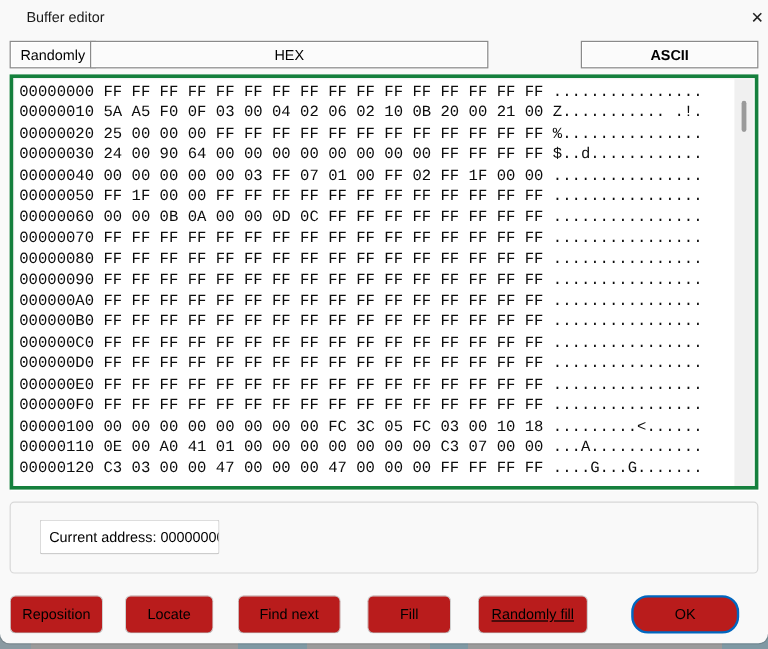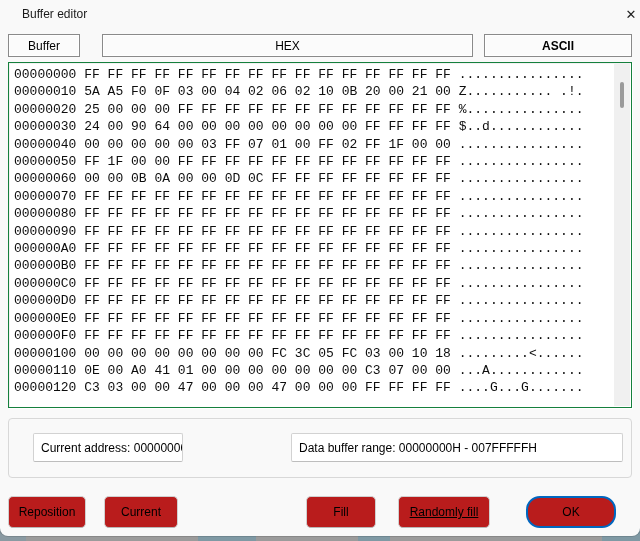--- a/index.html
+++ b/index.html
@@ -36,27 +36,27 @@
   
   .colhead {
     position: absolute; top: 34px; height: 23px;
     background: #fbfbfb;
     border: 1px solid #8a8a8a;
     box-shadow: inset 0 0 0 1px #ffffff;
     display: flex; align-items: center; justify-content: center;
     font-size: 12px; color: #000;
   }
   .colhead.address { left: 8px;  width: 72px;  }
-  .colhead.hex     { left: 102px; width: 371px; }
+  .colhead.hex     { left: 75px; width: 332px; }
   .colhead.ascii   { left: 484px;width: 148px; font-weight: bold; }
   
   .hexarea {
     position: absolute; left: 8px; top: 62px; width: 624px; height: 346px;
     background: #ffffff;
-    border: 1px solid #15803d;
+    border: 3px solid #15803d;
     box-shadow: 1px 1px 0 #ffffff, inset 1px 1px 0 rgba(0,0,0,0.05);
     overflow: hidden;
   }
   .hexlines {
     position: absolute; left: 5px; top: 3px;
     font-family: "Liberation Mono", monospace;
     font-size: 13px; line-height: 17.4px;
     color: #0d0d0d; white-space: pre;
   }
   .vscroll {
@@ -109,44 +109,42 @@
 <div class="dialog">
 
   <div class="titlebar">
     <span class="title">Buffer editor</span>
     <div class="close-btn">
       <span>✕</span>
     </div>
   </div>
 
   <div class="colhead address">
-    <span>Buffer</span>
+    <span>Randomly</span>
   </div>
   <div class="colhead hex">
     <span>HEX</span>
   </div>
   <div class="colhead ascii">
     <span>ASCII</span>
   </div>
 
   <div class="hexarea">
     <div class="hexlines" id="hexlines"><div>00000000 FF FF FF FF FF FF FF FF FF FF FF FF FF FF FF FF ................</div><div>00000010 5A A5 F0 0F 03 00 04 02 06 02 10 0B 20 00 21 00 Z........... .!.</div><div>00000020 25 00 00 00 FF FF FF FF FF FF FF FF FF FF FF FF %...............</div><div>00000030 24 00 90 64 00 00 00 00 00 00 00 00 FF FF FF FF $..d............</div><div>00000040 00 00 00 00 00 03 FF 07 01 00 FF 02 FF 1F 00 00 ................</div><div>00000050 FF 1F 00 00 FF FF FF FF FF FF FF FF FF FF FF FF ................</div><div>00000060 00 00 0B 0A 00 00 0D 0C FF FF FF FF FF FF FF FF ................</div><div>00000070 FF FF FF FF FF FF FF FF FF FF FF FF FF FF FF FF ................</div><div>00000080 FF FF FF FF FF FF FF FF FF FF FF FF FF FF FF FF ................</div><div>00000090 FF FF FF FF FF FF FF FF FF FF FF FF FF FF FF FF ................</div><div>000000A0 FF FF FF FF FF FF FF FF FF FF FF FF FF FF FF FF ................</div><div>000000B0 FF FF FF FF FF FF FF FF FF FF FF FF FF FF FF FF ................</div><div>000000C0 FF FF FF FF FF FF FF FF FF FF FF FF FF FF FF FF ................</div><div>000000D0 FF FF FF FF FF FF FF FF FF FF FF FF FF FF FF FF ................</div><div>000000E0 FF FF FF FF FF FF FF FF FF FF FF FF FF FF FF FF ................</div><div>000000F0 FF FF FF FF FF FF FF FF FF FF FF FF FF FF FF FF ................</div><div>00000100 00 00 00 00 00 00 00 00 FC 3C 05 FC 03 00 10 18 .........&lt;......</div><div>00000110 0E 00 A0 41 01 00 00 00 00 00 00 00 C3 07 00 00 ...A............</div><div>00000120 C3 03 00 00 47 00 00 00 47 00 00 00 FF FF FF FF ....G...G.......</div></div>
     <div class="vscroll">
       <div class="vthumb" style="background: rgb(154, 154, 154);"></div>
     </div>
   </div>
 
   <div class="panel">
     <div class="statusbox current">
       <span>Current address: 00000000H</span>
     </div>
-    <div class="statusbox range">
-      <span>Data buffer range: 00000000H - 007FFFFFH</span>
-    </div>
   </div>
 
   <div class="btn reposition">Reposition</div>
-  <div class="btn locate">Current</div>
+  <div class="btn locate">Locate</div>
+  <div class="btn find-next">Find next</div>
   <div class="btn fill">Fill</div>
   <div class="btn randomly-fill">Randomly fill</div>
   <div class="btn ok" style="border-color: rgb(0, 103, 192);">OK</div>
 
 </div>
 
 </body></html>

